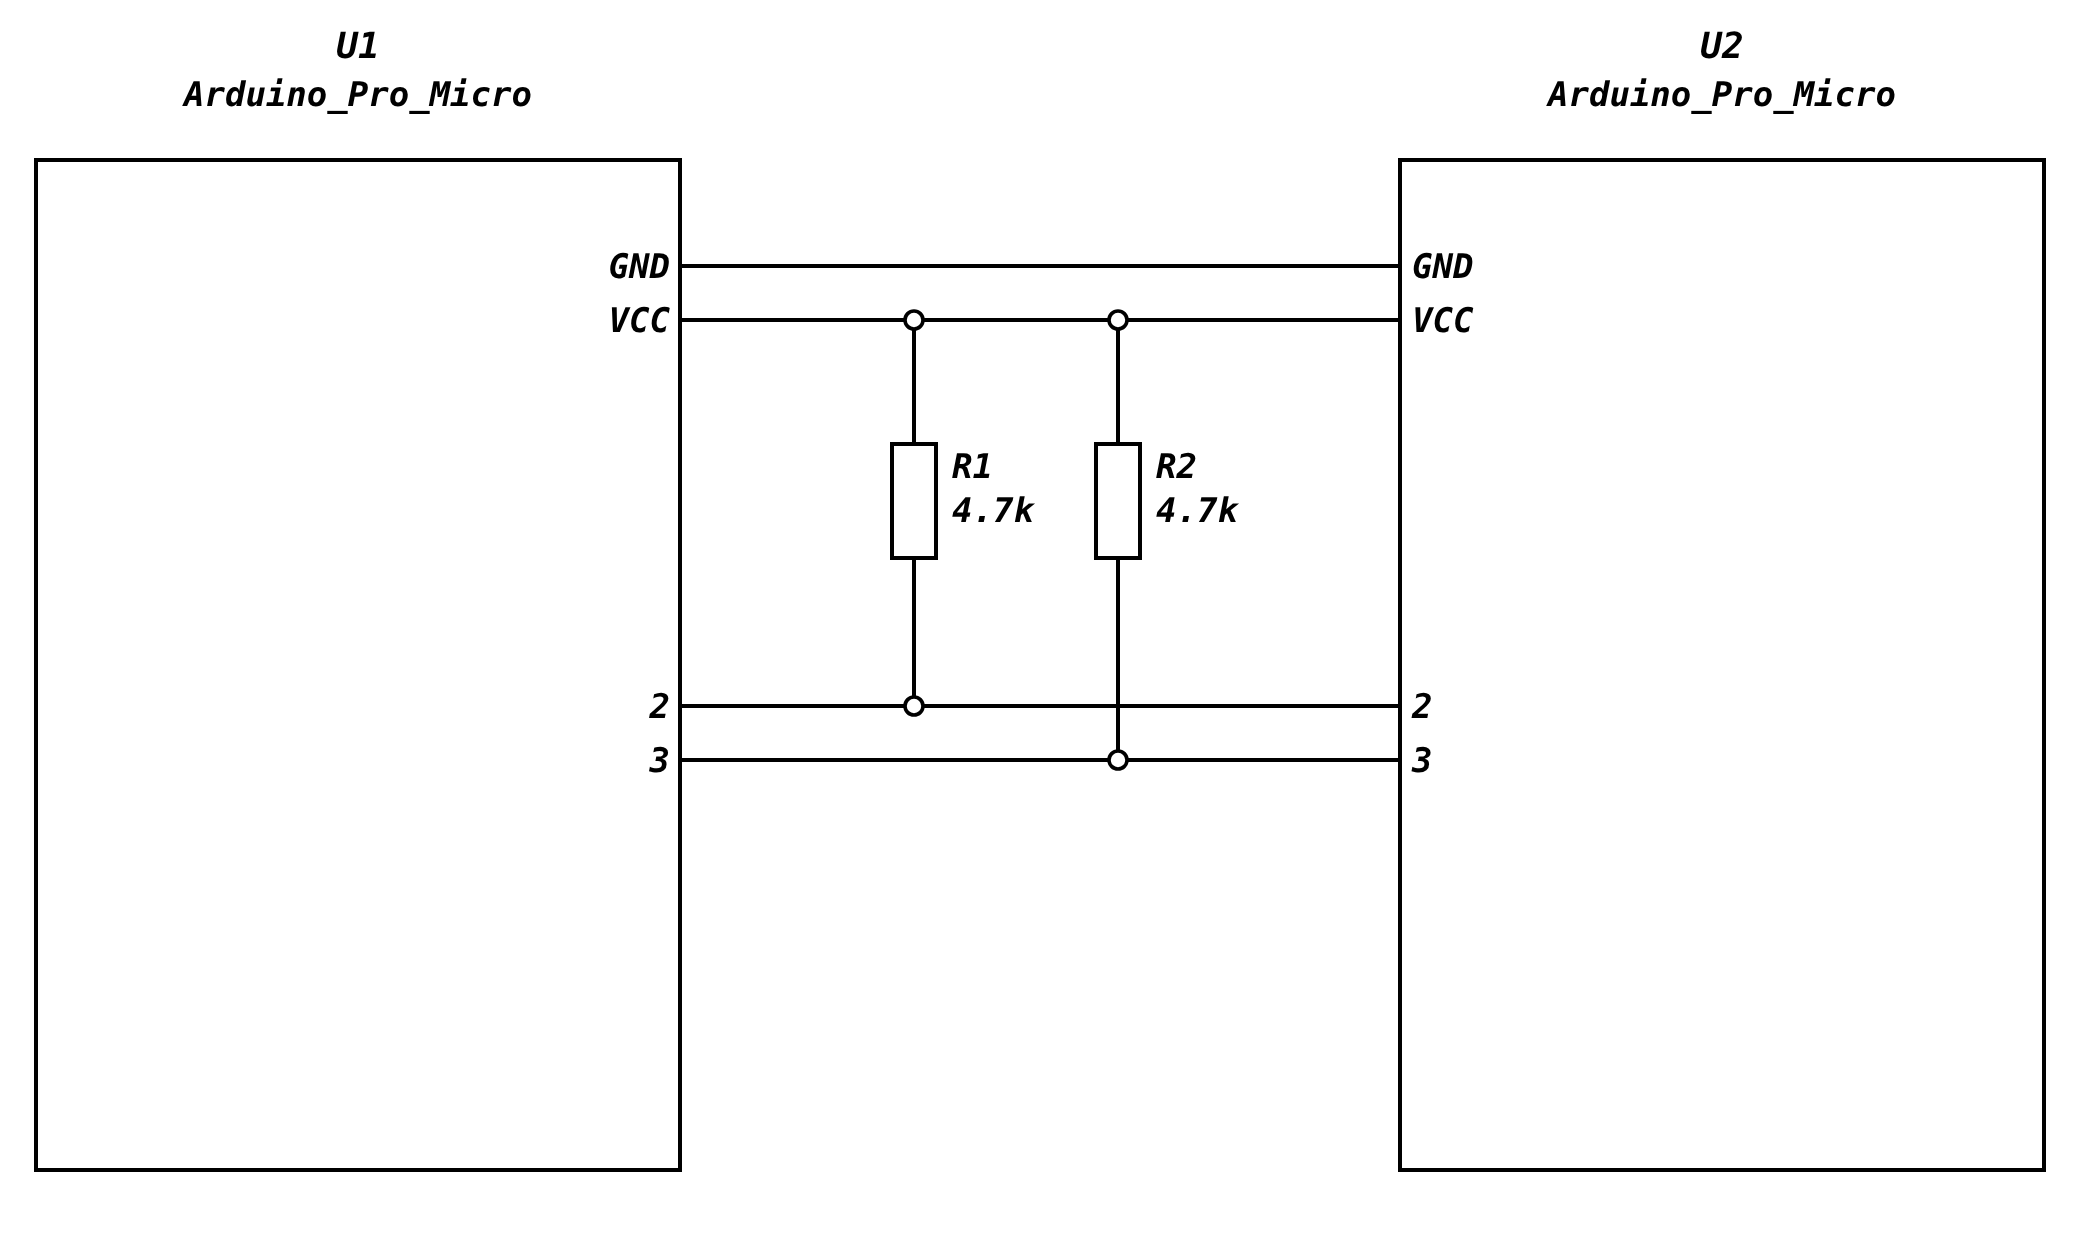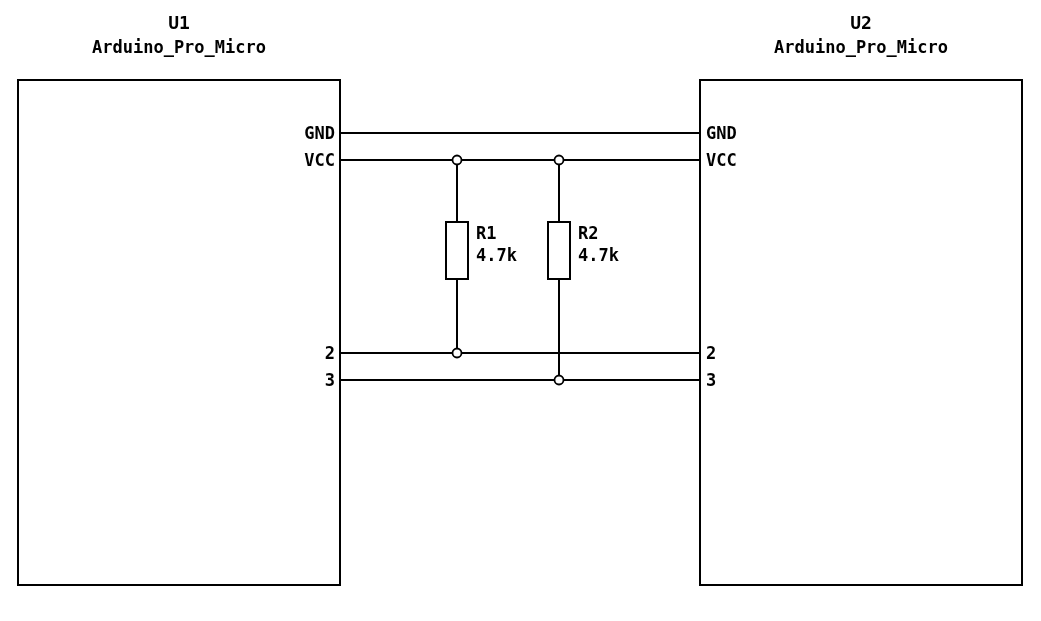--- a/index.html
+++ b/index.html
@@ -9,20 +9,21 @@
   html,body{
     margin:0;
     padding:0;
     background:var(--bg);
   }
   .stage{
     width:1041px;
     height:621px;
     background:var(--bg);
     position:relative;
+    font-style:italic;
   }
   svg.schematic-canvas{
     display:block;
     font-family:"DejaVu Sans Mono", monospace;
   }
   .comp-box{
     fill:var(--bg);
     stroke:var(--wire);
     stroke-width:2;
   }

